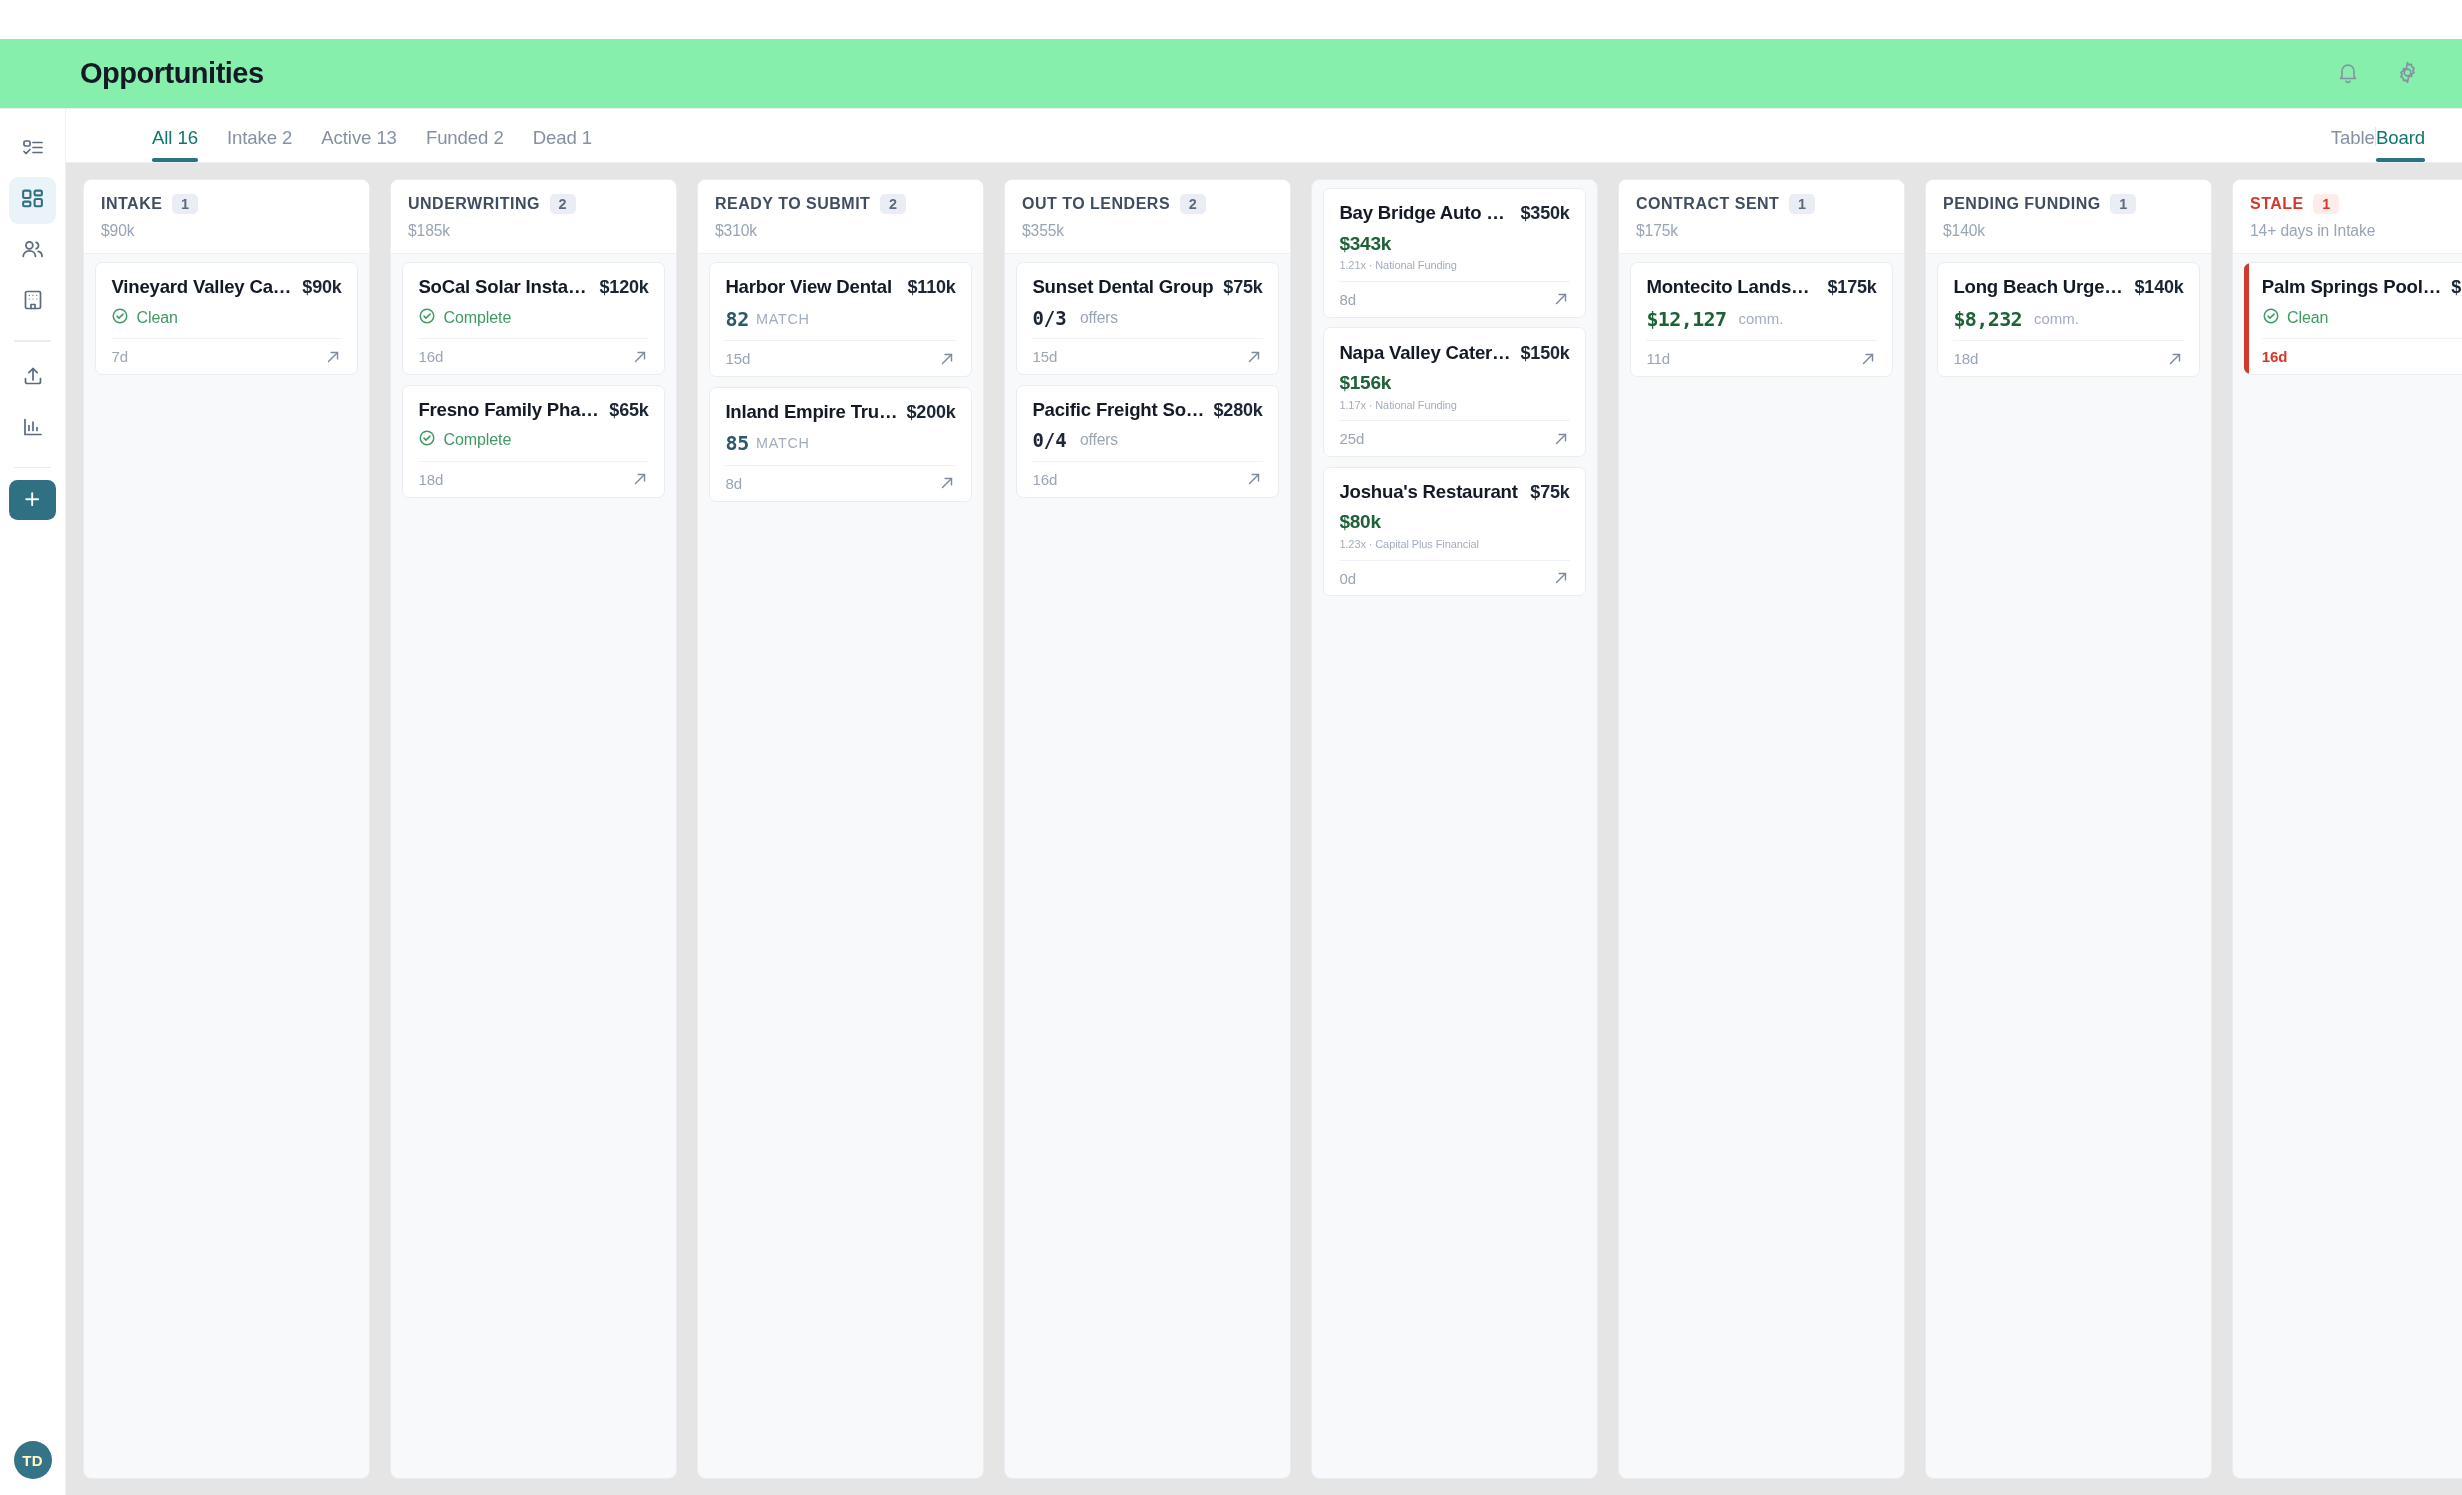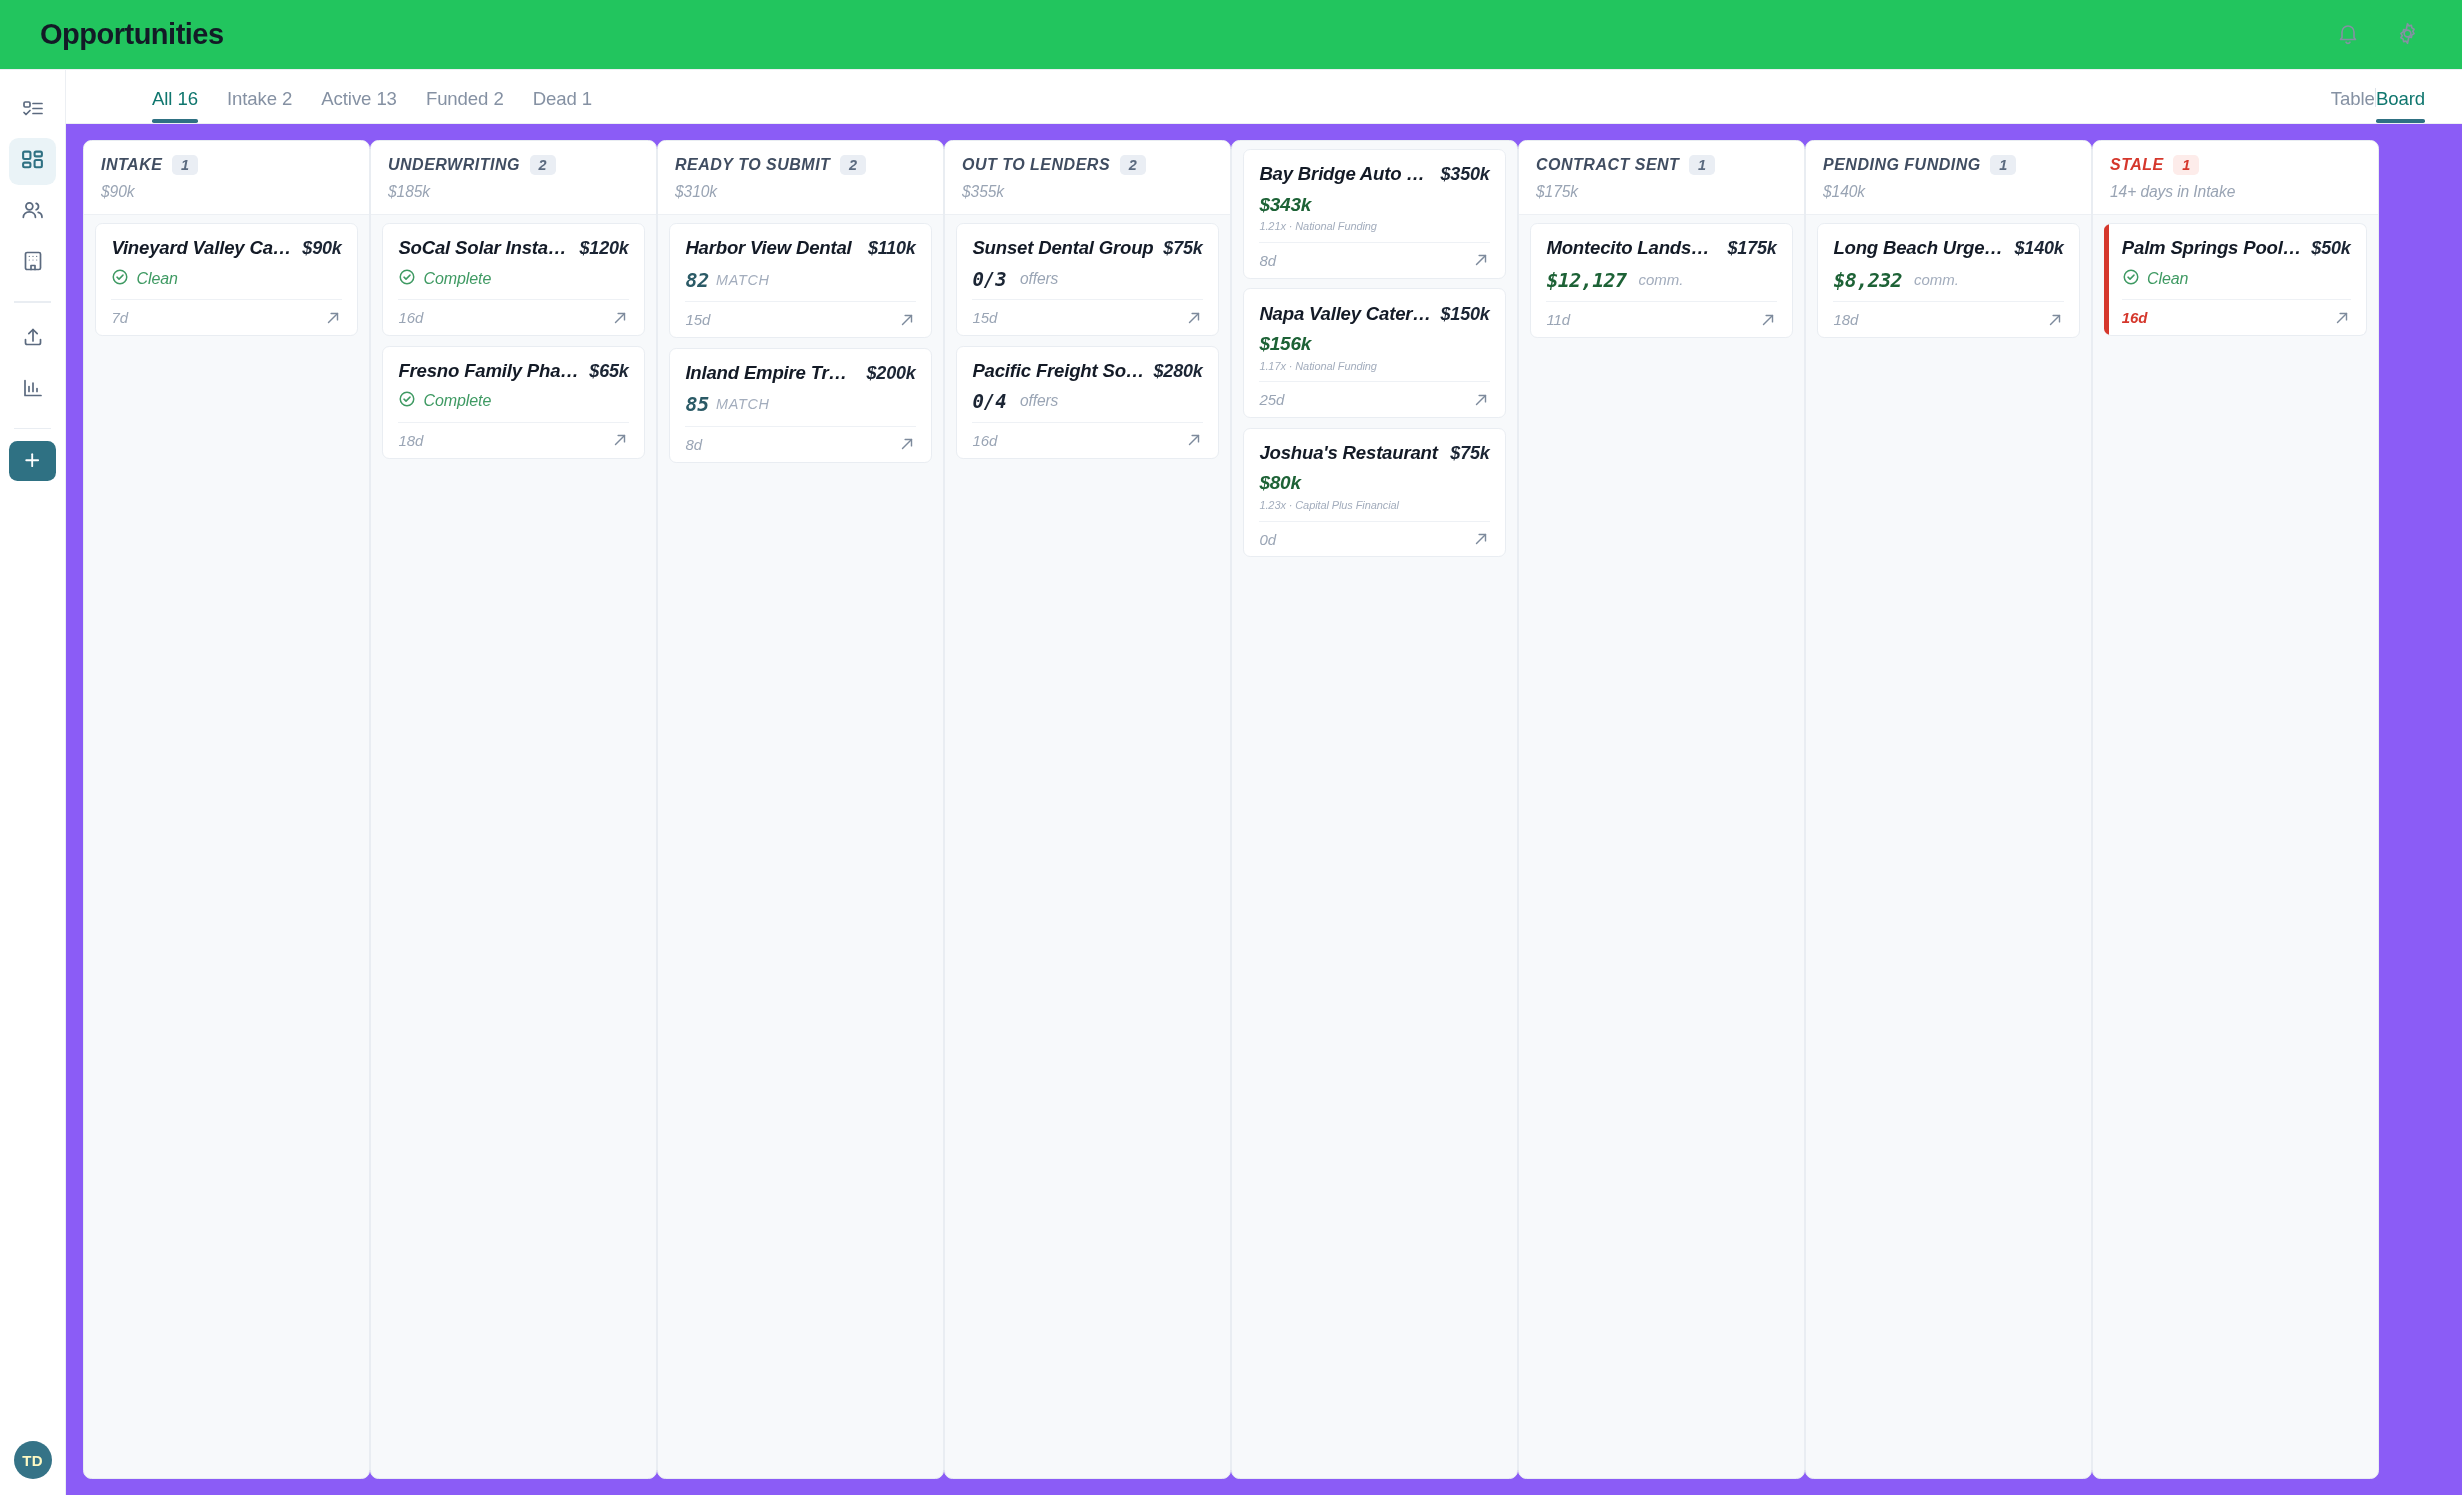--- a/index.html
+++ b/index.html
@@ -13,23 +13,23 @@
     -webkit-font-smoothing: antialiased;
   }
 
   
   .app { position: relative; width: 2462px; height: 1495px; display: flex; flex-direction: column; background:#fff; }
 
   
   .topbar {
     height: 70px; min-height:70px;
     display: flex; align-items: center;
-    background: #22c55e;
+    background: #86efac;
     border-bottom: 1.2px solid #eceff3;
-    padding-left: 40px; padding-right: 37px;
+    padding-left: 80px; padding-right: 37px; margin-top: 39px;
   }
   .page-title {
     font-size: 29px; font-weight: 700; letter-spacing: -0.5px;
     color: #131a26;
   }
   .topbar-right { margin-left: auto; display: flex; align-items: center; gap: 23px; }
 
   .searchbox {
     width: 431px; height: 46px;
     border: 1.2px solid #e6eaef; border-radius: 10.8px;
@@ -103,25 +103,24 @@
   .tab.active::after {
     content:""; position: absolute; left: 0; right: 0; bottom: 0;
     height: 4.2px; background: #2f7183; border-radius: 1.8px;
   }
   .viewtoggle { margin-left: auto; display: flex; align-items: flex-end; }
   .vt-sep { width: 1.2px; height: 19px; background: #dde3ea; margin-bottom: 15.6px; }
 
   
   .board {
     flex: 1 1 auto;
-    display: flex; gap: 0;
+    display: flex; gap: 20px;
     padding: 15.6px 0 15.6px 17px;
     overflow: hidden;
-    background: #8b5cf6;
-    font-style: italic;
+    background: #e5e5e5;
   }
   .column {
     width: 287px; min-width: 287px;
     display: flex; flex-direction: column;
     background: #f7f9fb;
     border: 1.2px solid #e9edf2;
     border-radius: 8.4px;
     overflow: hidden;
   }
   .col-head {

